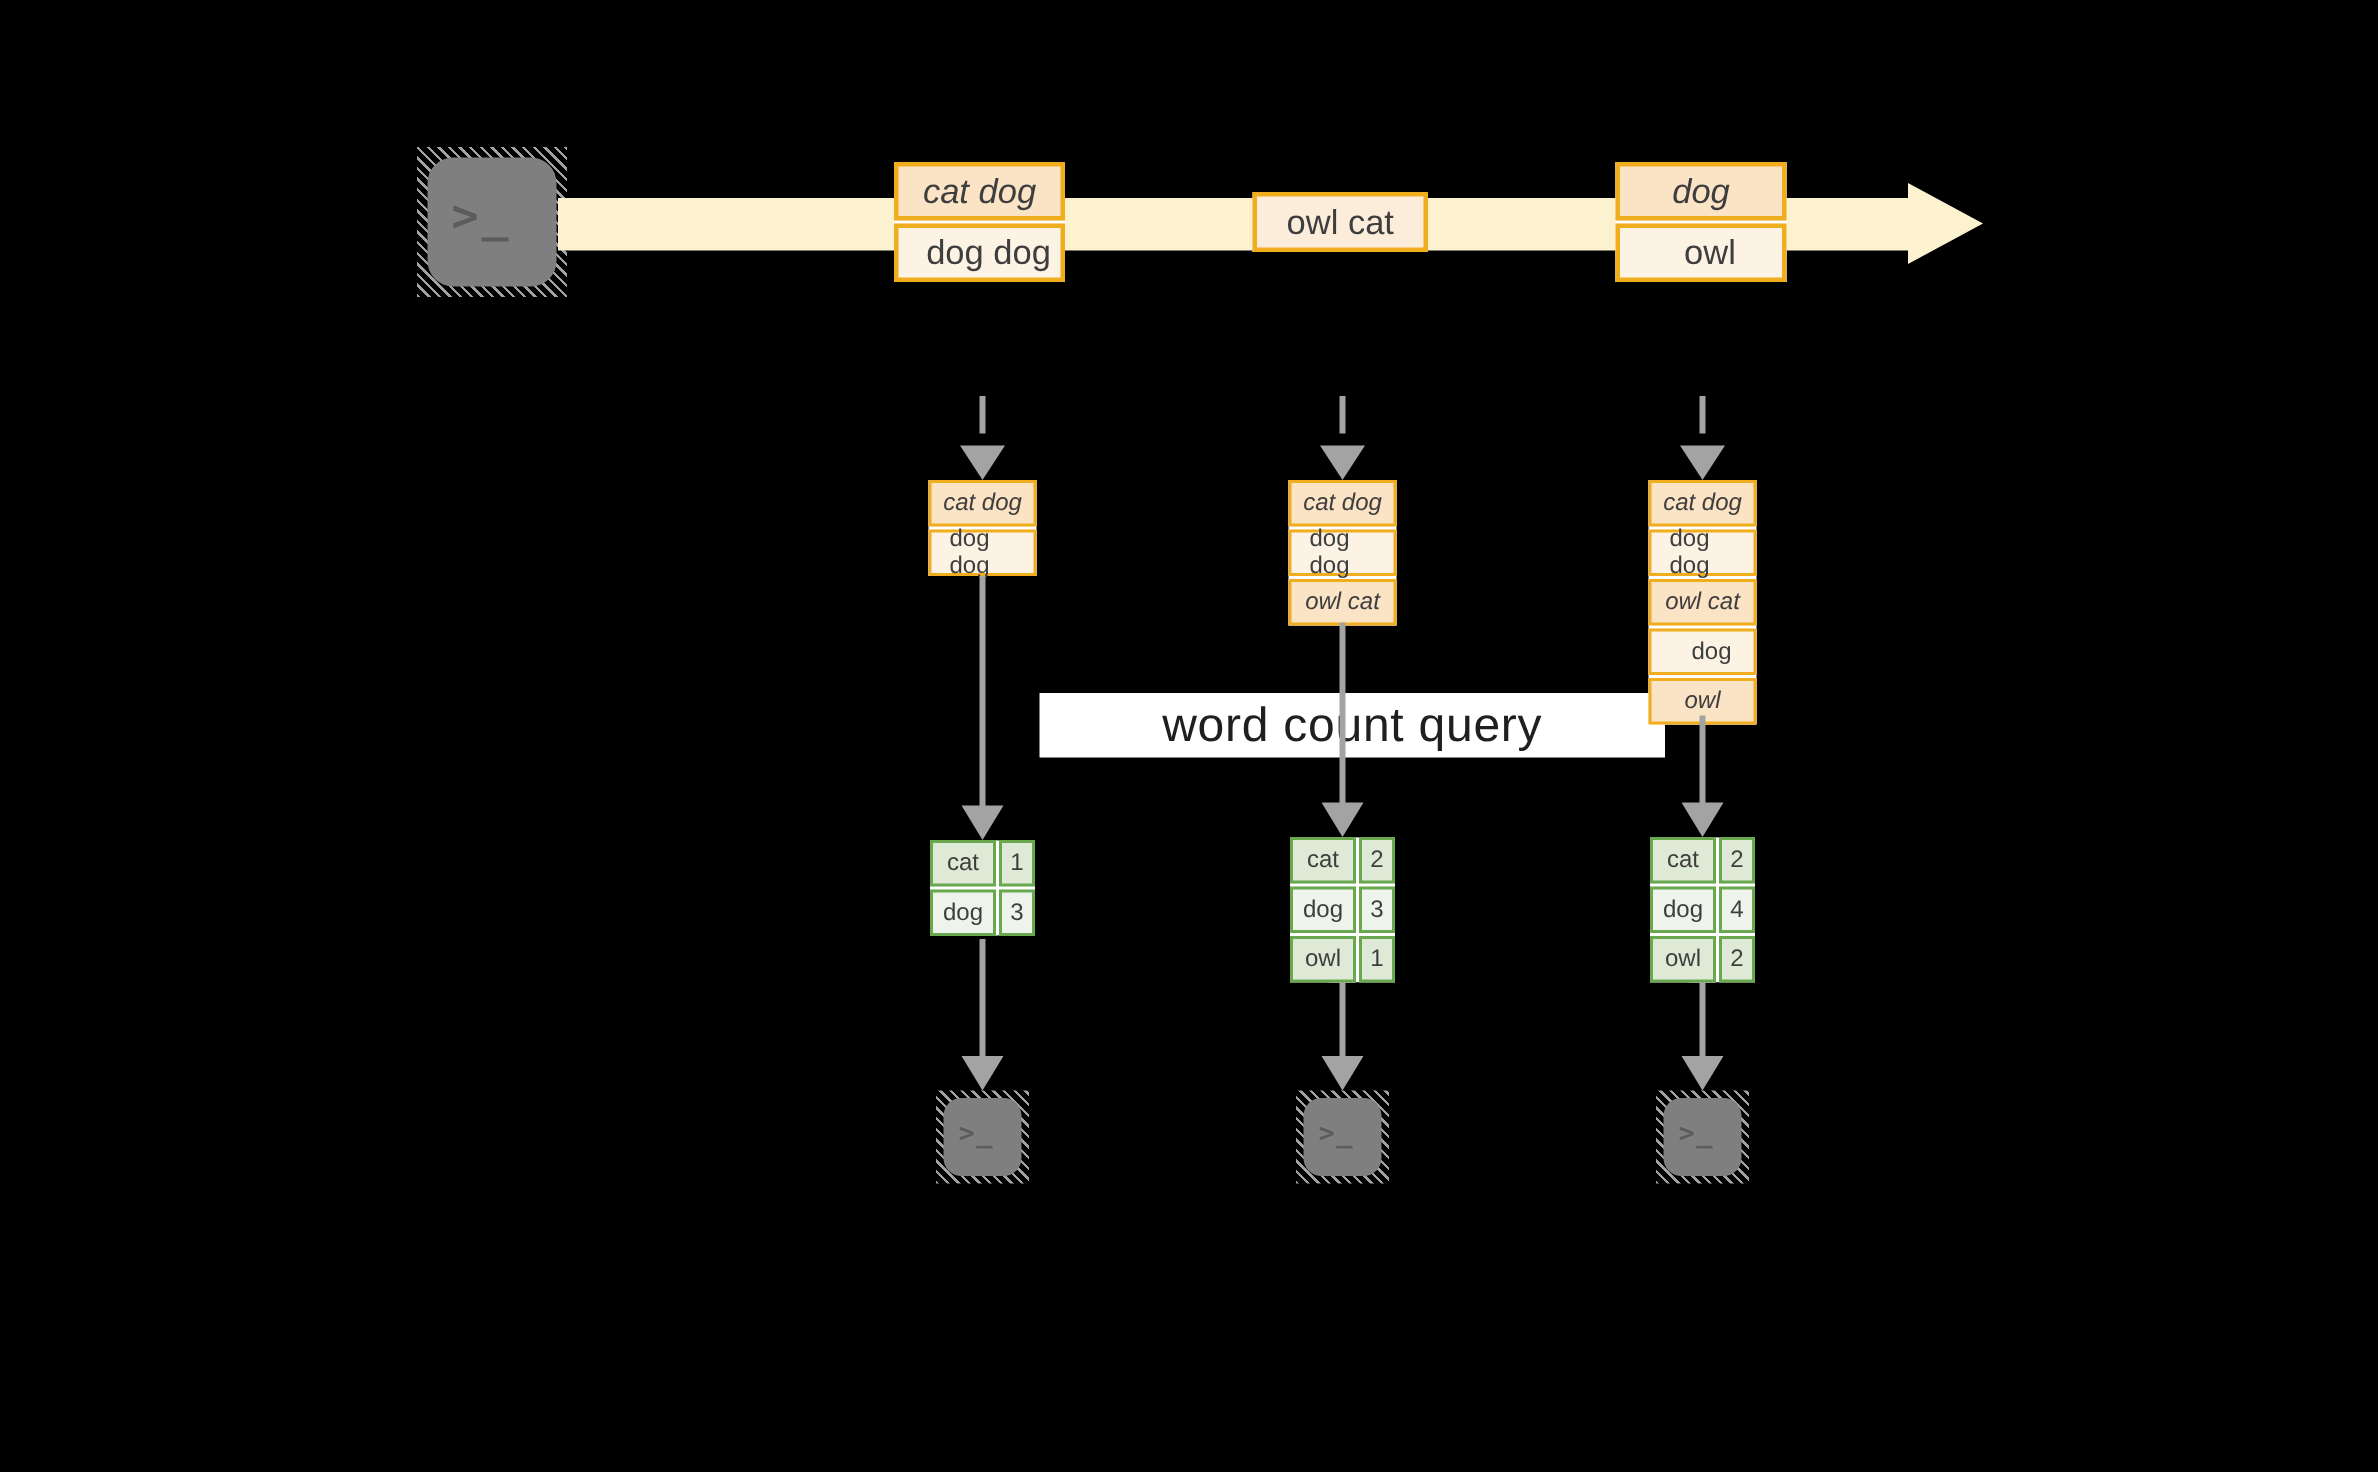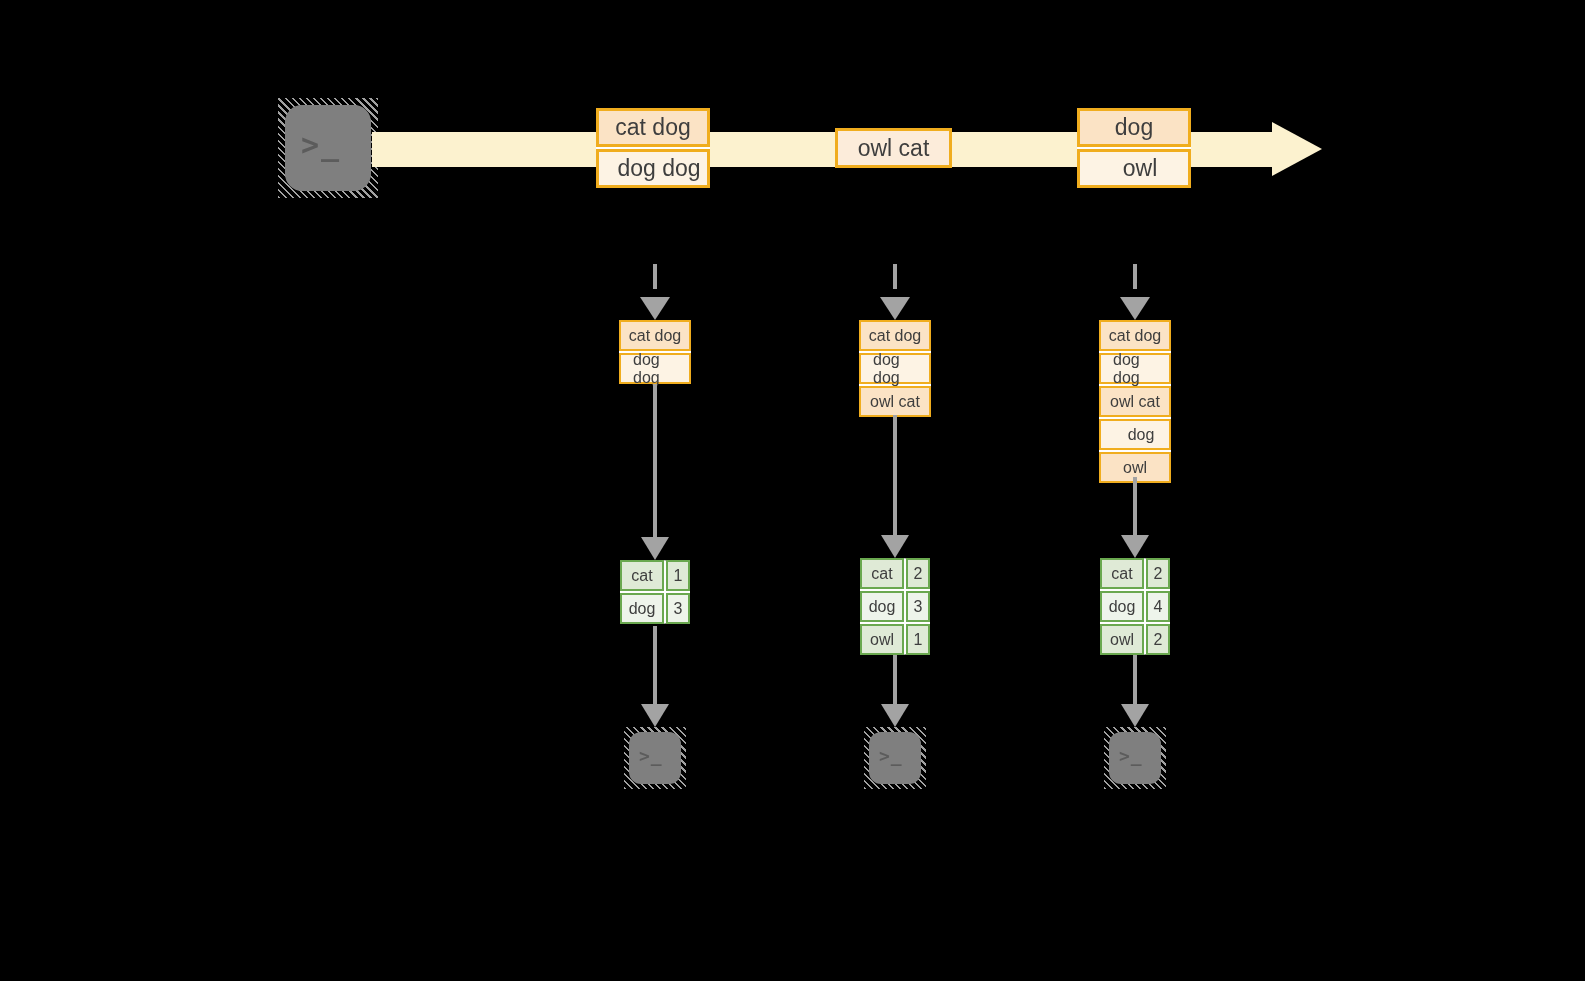--- a/index.html
+++ b/index.html
@@ -50,21 +50,21 @@
   
   .evt,.stack{position:absolute;display:grid;gap:2px;background:#fff;z-index:3;}
   .ocell{
     box-sizing:border-box;border:3px solid var(--gold);
     display:flex;align-items:center;justify-content:center;
     color:var(--ink);
   }
   .evt .ocell{width:114px;height:39px;font-size:23px;}
   .evt.single .ocell{width:117px;height:40px;}
   .stack .ocell{width:72px;height:31px;font-size:16px;border-width:2px;}
-  .dark{background:var(--peach-dark);}
+  .dark{background:var(--peach-dark);font-style:italic;}
   .light{background:var(--peach-light);padding-left:12px;}
   .med{background:var(--peach-med);}
   
   .query{
     position:absolute;left:693px;top:462px;width:417px;height:43px;background:#fff;z-index:1;
     display:flex;align-items:center;justify-content:center;
   }
   .query span{font-size:32px;font-weight:300;color:#1f1f1f;letter-spacing:.5px;}
   
   .gtable{position:absolute;display:grid;grid-template-columns:44px 24px;gap:2px;background:#fff;z-index:3;border-radius:28px;}
@@ -127,20 +127,23 @@
     <div class="ocell dark">owl cat</div>
   </div>
   <div class="stack" style="left:1099px;top:320px">
     <div class="ocell dark">cat dog</div>
     <div class="ocell light">dog dog</div>
     <div class="ocell dark">owl cat</div>
     <div class="ocell light">dog</div>
     <div class="ocell dark">owl</div>
   </div>
 
+  <div class="query">
+    <span>word count query</span>
+  </div>
 
   <svg class="arrow" style="left:637px;top:384px" width="36" height="176">
     <line x1="18" y1="0" x2="18" y2="154" stroke="#a3a3a3" stroke-width="4"></line>
     <polygon points="4,153 32,153 18,176" fill="#a3a3a3"></polygon>
   </svg>
   <svg class="arrow" style="left:877px;top:415px" width="36" height="143">
     <line x1="18" y1="0" x2="18" y2="121" stroke="#a3a3a3" stroke-width="4"></line>
     <polygon points="4,120 32,120 18,143" fill="#a3a3a3"></polygon>
   </svg>
   <svg class="arrow" style="left:1117px;top:477px" width="36" height="81">

